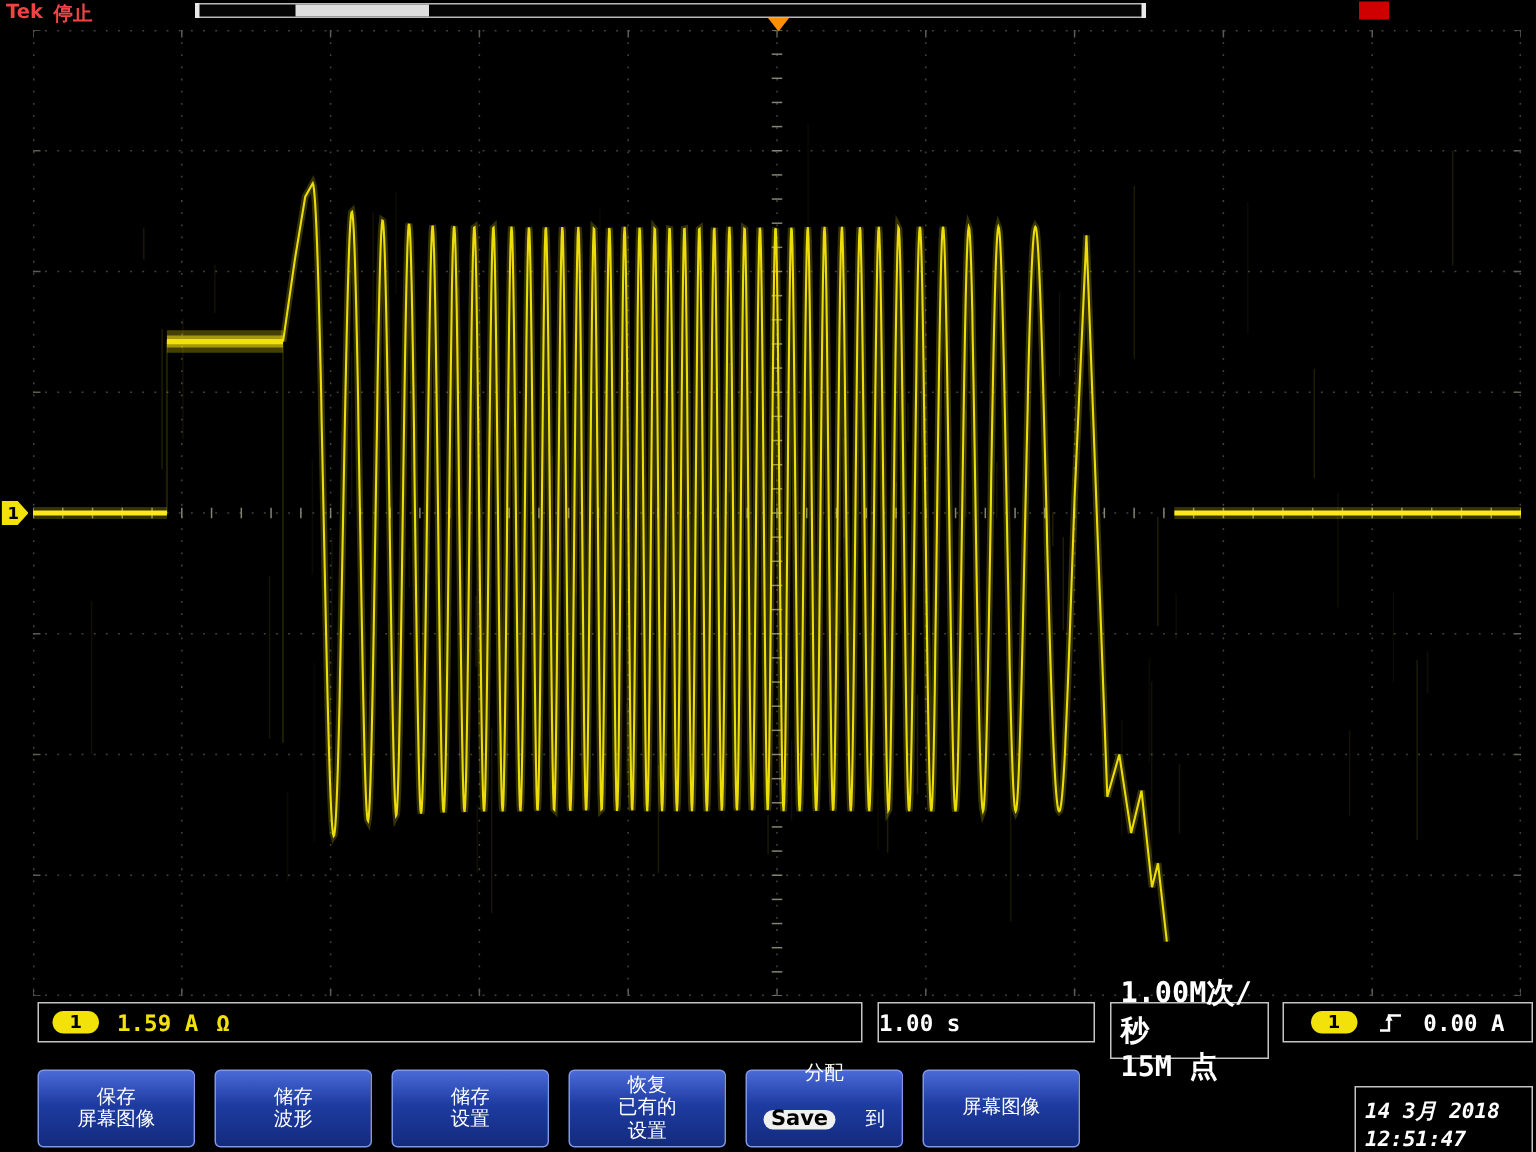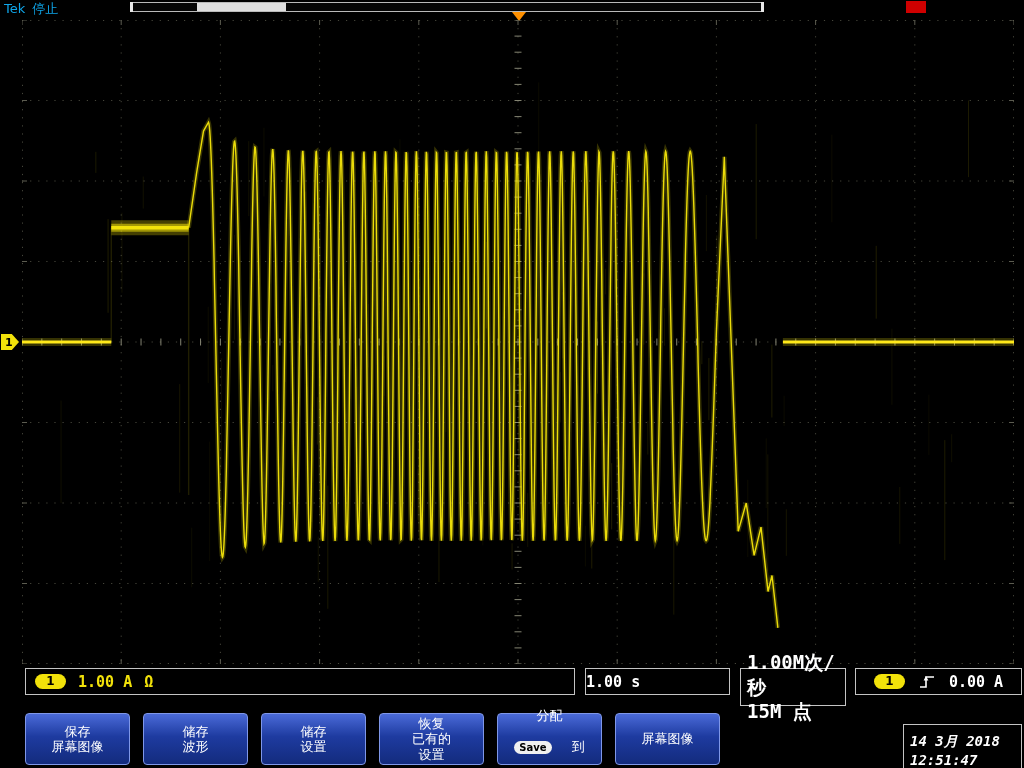--- a/index.html
+++ b/index.html
@@ -1,20 +1,20 @@
 <!DOCTYPE html>
 <html><head>
 <meta charset="utf-8">
 <style>
   html,body{margin:0;padding:0;background:#000;}
   body{width:1024px;height:768px;overflow:hidden;font-family:"DejaVu Sans",sans-serif;position:relative;}
   .screen{position:absolute;left:0;top:0;width:1024px;height:768px;background:#000;}
 
   
-  .tek-label{position:absolute;left:4px;top:0;height:17px;display:flex;align-items:center;gap:7px;color:#0ea5e9;font-size:13px;font-weight:normal;}
+  .tek-label{position:absolute;left:4px;top:0;height:17px;display:flex;align-items:center;gap:7px;color:#ef4444;font-size:13px;font-weight:bold;}
   .record-bar{position:absolute;left:130px;top:2px;width:634px;height:10px;background:#050505;border:1px solid #b9b9b9;box-sizing:border-box;}
   .record-bar .cap{position:absolute;top:-1px;bottom:-1px;width:3px;background:#e8e8e8;}
   .record-bar .cap.left{left:-1px;}
   .record-bar .cap.right{right:-1px;}
   .record-bar .seg{position:absolute;left:66px;top:0;bottom:0;width:89px;background:#dedede;}
   .trig-tri{position:absolute;left:512px;top:12px;width:0;height:0;border-left:7px solid transparent;border-right:7px solid transparent;border-top:9px solid #ff9000;}
   .stop-ind{position:absolute;left:906px;top:1px;width:20px;height:12px;background:#cf0000;}
 
   
   #plot{position:absolute;left:22px;top:20px;width:992px;height:644px;}
@@ -32,21 +32,21 @@
   .tb-box{left:585px;top:668px;width:145px;height:27px;}
   .rate-box{left:740px;top:668px;width:106px;height:38px;flex-direction:column;align-items:flex-start;justify-content:center;font-size:19px;line-height:1.3;padding-left:6px;}
   .trig-box{left:855px;top:668px;width:167px;height:27px;gap:14px;justify-content:center;}
 
   
   .menu-row{position:absolute;left:25px;top:713px;display:flex;gap:13px;}
   .menu-btn{width:105px;height:52px;box-sizing:border-box;border:1px solid #7f97e8;border-radius:4px;
     background:linear-gradient(180deg,#4a6ad8 0%,#1e3ba0 45%,#132b7d 100%);
     color:#fff;font-size:13px;line-height:1.18;display:flex;align-items:center;justify-content:center;text-align:center;cursor:pointer;}
   .menu-btn span{white-space:pre-line;}
-  .save-pill{display:inline-block;background:#f0f0f0;color:#000;border-radius:8px;font-size:10px;font-weight:bold;padding:0 5px;line-height:13px;margin-right:20px;}
+  .save-pill{display:inline-block;background:#f0f0f0;color:#000;border-radius:8px;font-size:14px;font-weight:bold;padding:0 5px;line-height:13px;margin-right:20px;}
 
   .date-box{position:absolute;left:903px;top:724px;width:119px;height:54px;box-sizing:border-box;border:1px solid #c4c4c4;
     background:#000;color:#fff;font-family:"DejaVu Sans Mono",monospace;font-size:14px;font-weight:bold;
     display:flex;flex-direction:column;justify-content:center;padding-left:6px;line-height:1.35;font-style:italic;}
 </style>
 </head>
 <body>
 
 <div class="screen">
 
@@ -299,21 +299,21 @@
         <path d="M760.9,322.0L992.0,322.0" fill="none" stroke="#f2e20a" stroke-width="8" opacity="0.22"></path>
         <path d="M760.9,322.0L992.0,322.0" fill="none" stroke="#ffe81a" stroke-width="3.2" opacity="1"></path>
       </svg>
   </div>
   <div class="ch-marker">
     <span>1</span>
   </div>
 
   <div class="readout ch-box">
     <span class="badge">1</span>
-    <span>1.00 A</span>
+    <span>1.59 A</span>
     <span>Ω</span>
   </div>
   <div class="readout tb-box">
     <span>1.00 s</span>
   </div>
   <div class="readout rate-box">
     <span>1.00M次/秒</span>
     <span>15M 点</span>
   </div>
   <div class="readout trig-box">

